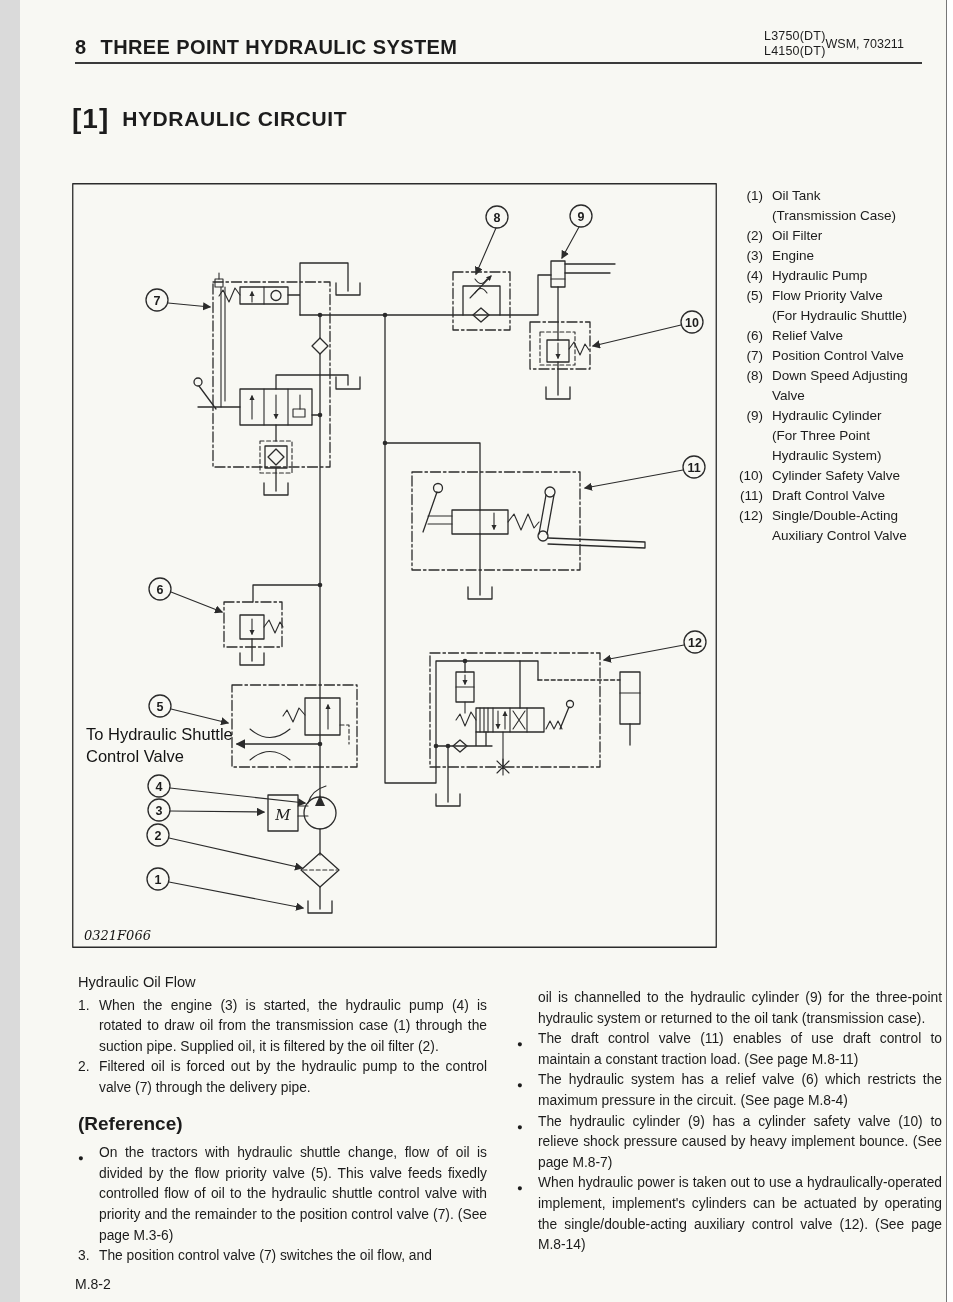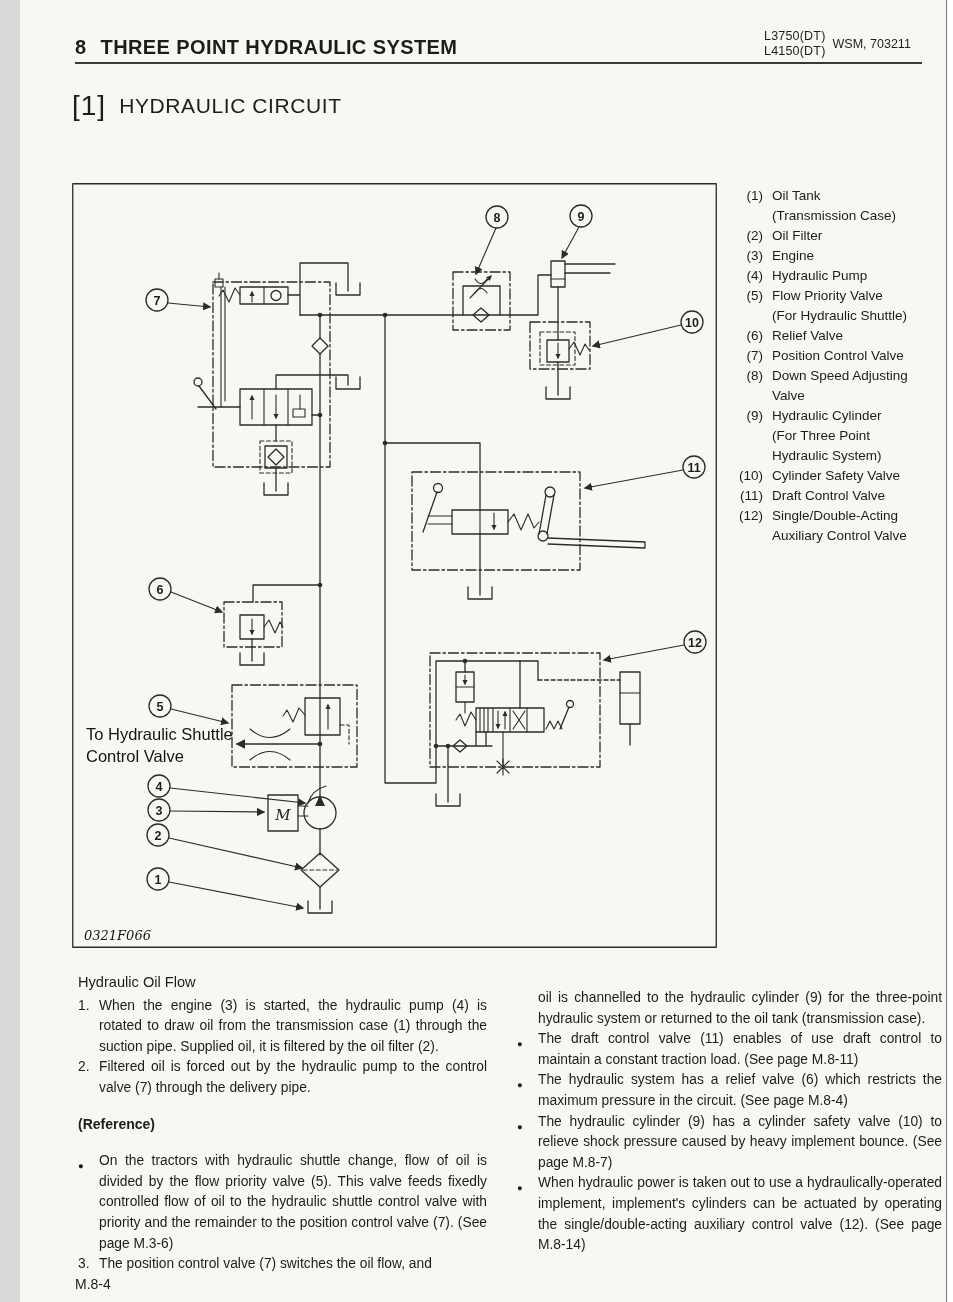--- a/index.html
+++ b/index.html
@@ -3,26 +3,26 @@
 <meta charset="utf-8">
 <style>
   html,body{margin:0;padding:0;width:953px;height:1302px;background:#ffffff;overflow:hidden;
             font-family:"Liberation Sans",sans-serif;color:#1c1c1c;}
   .abs{position:absolute;}
   #left-strip{left:0;top:0;width:20px;height:1302px;background:#dadada;border-right:1px solid #9a9a9a;}
   #page{left:20px;top:0;width:926px;height:1302px;background:#f8f8f3;border-right:1px solid #777;}
   
   #hdr-left{left:75px;top:36px;font-size:20px;font-weight:bold;letter-spacing:.4px;}
   #hdr-left .num{margin-right:14px;}
-  #hdr-right{left:764px;top:29px;display:flex;align-items:center;gap:7px;}
+  #hdr-right{left:764px;top:29px;display:flex;align-items:center;}
   #hdr-right .models{font-size:12.5px;line-height:15px;letter-spacing:.2px;}
   #hdr-right .code{font-size:12.5px;}
   #hdr-rule{left:75px;top:62px;width:847px;height:2px;background:#3a3a3a;}
   
-  #sec-title{left:72px;top:90px;font-weight:normal;white-space:nowrap;}
+  #sec-title{left:72px;top:103px;font-weight:bold;white-space:nowrap;}
   #sec-title .idx{font-size:28px;letter-spacing:1px;vertical-align:-2px;}
   #sec-title .ttl{font-size:21px;margin-left:13px;letter-spacing:.6px;}
   
   #diagram{left:72px;top:183px;width:645px;height:765px;}
   svg{display:block;}
   .ln{stroke:#2b2b2b;stroke-width:1.3;fill:none;stroke-linecap:round;stroke-linejoin:round;}
   .thin{stroke-width:1.1;}
   .dd{stroke-dasharray:10 3 2.5 3;}
   .dsh{stroke-dasharray:4 2.6;}
   .dot{fill:#2b2b2b;stroke:none;}
@@ -32,21 +32,21 @@
   
   #legend{left:726px;top:186px;width:226px;font-size:13.5px;line-height:20px;}
   .lrow{display:flex;}
   .lnum{width:37px;text-align:right;margin-right:9px;flex:none;}
   .llabel{white-space:pre-line;}
   
   .bodytext{font-size:13.8px;line-height:20.6px;}
   #col-left{left:78px;top:972px;width:409px;}
   #col-right{left:517px;top:988px;width:425px;}
   .bheading{font-weight:normal;font-size:14.6px;margin-bottom:3px;}
-  .refheading{font-weight:bold;font-size:14px;margin-top:15px;margin-bottom:17px;}
+  .refheading{font-weight:bold;font-size:19px;margin-top:15px;margin-bottom:9px;}
   .item{display:flex;}
   .marker{width:21px;flex:none;}
   .marker.bullet{font-size:9.5px;padding-top:5px;}
   .txt{flex:1;text-align:justify;}
   .cont{margin-left:21px;text-align:justify;}
   #pg-footer{left:75px;top:1276px;font-size:14px;}
 </style>
 </head>
 <body>
 
@@ -405,13 +405,13 @@
   <div class="item">
       <span class="marker bullet">●</span>
       <span class="txt">The hydraulic cylinder (9) has a cylinder safety valve (10) to relieve shock pressure caused by heavy implement bounce. (See page M.8-7)</span>
     </div>
   <div class="item">
       <span class="marker bullet">●</span>
       <span class="txt">When hydraulic power is taken out to use a hydraulically-operated implement, implement's cylinders can be actuated by operating the single/double-acting auxiliary control valve (12). (See page M.8-14)</span>
     </div>
 </div>
 
-<div class="abs" id="pg-footer">M.8-4</div>
+<div class="abs" id="pg-footer">M.8-2</div>
 
 </body></html>

